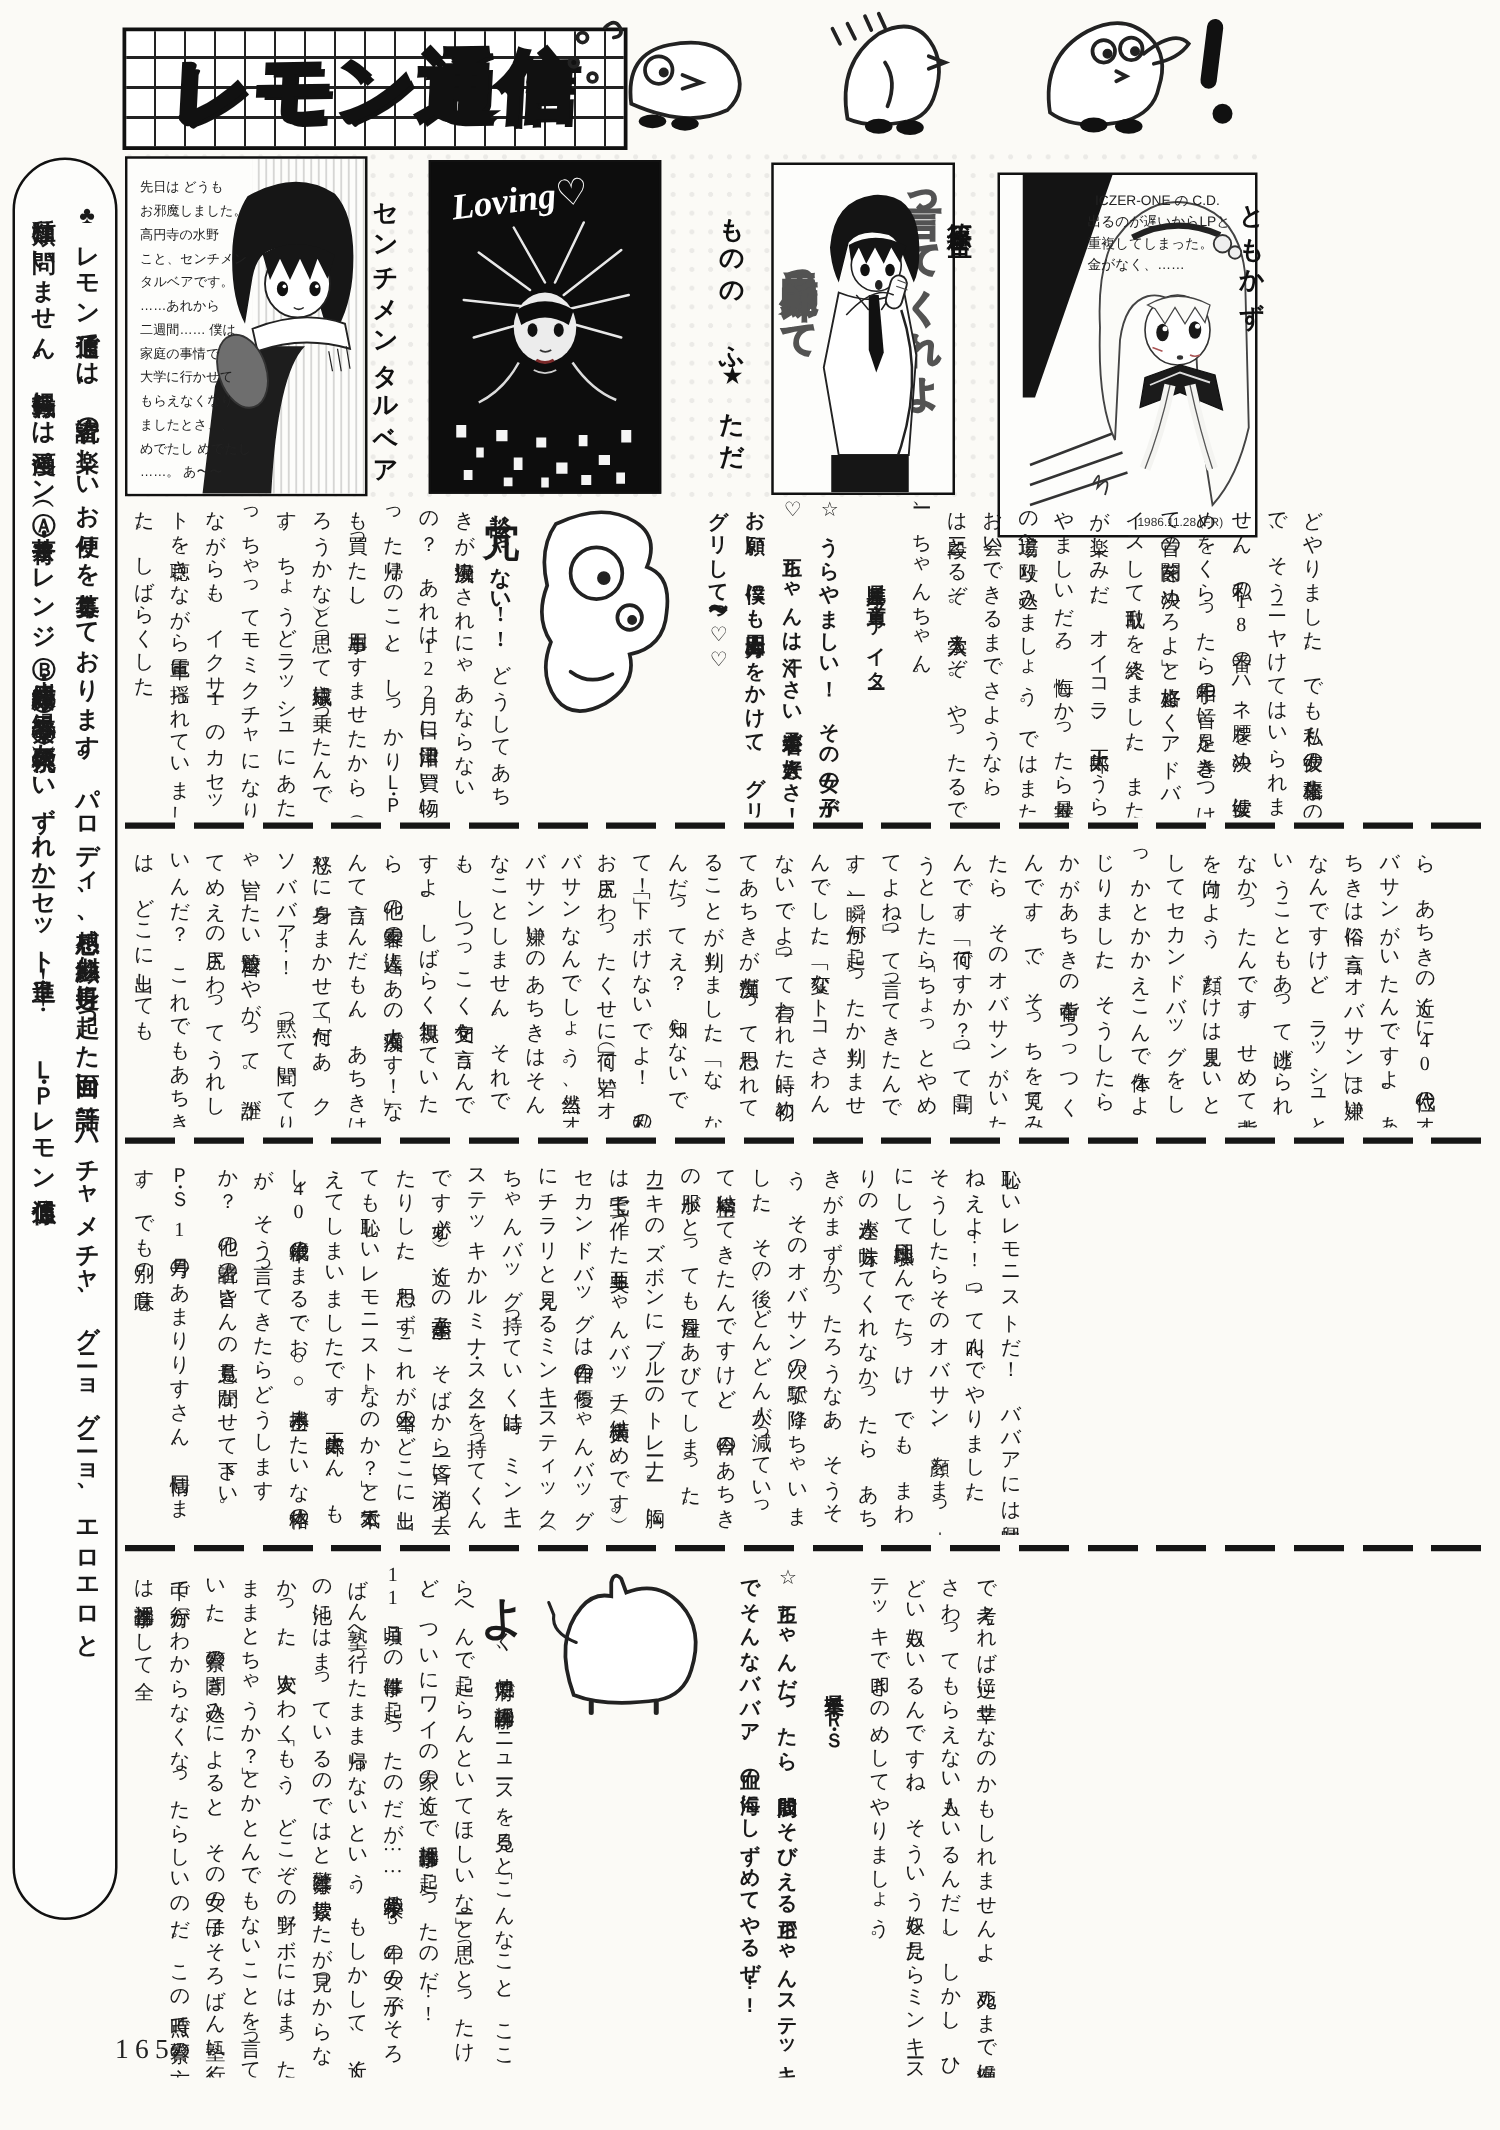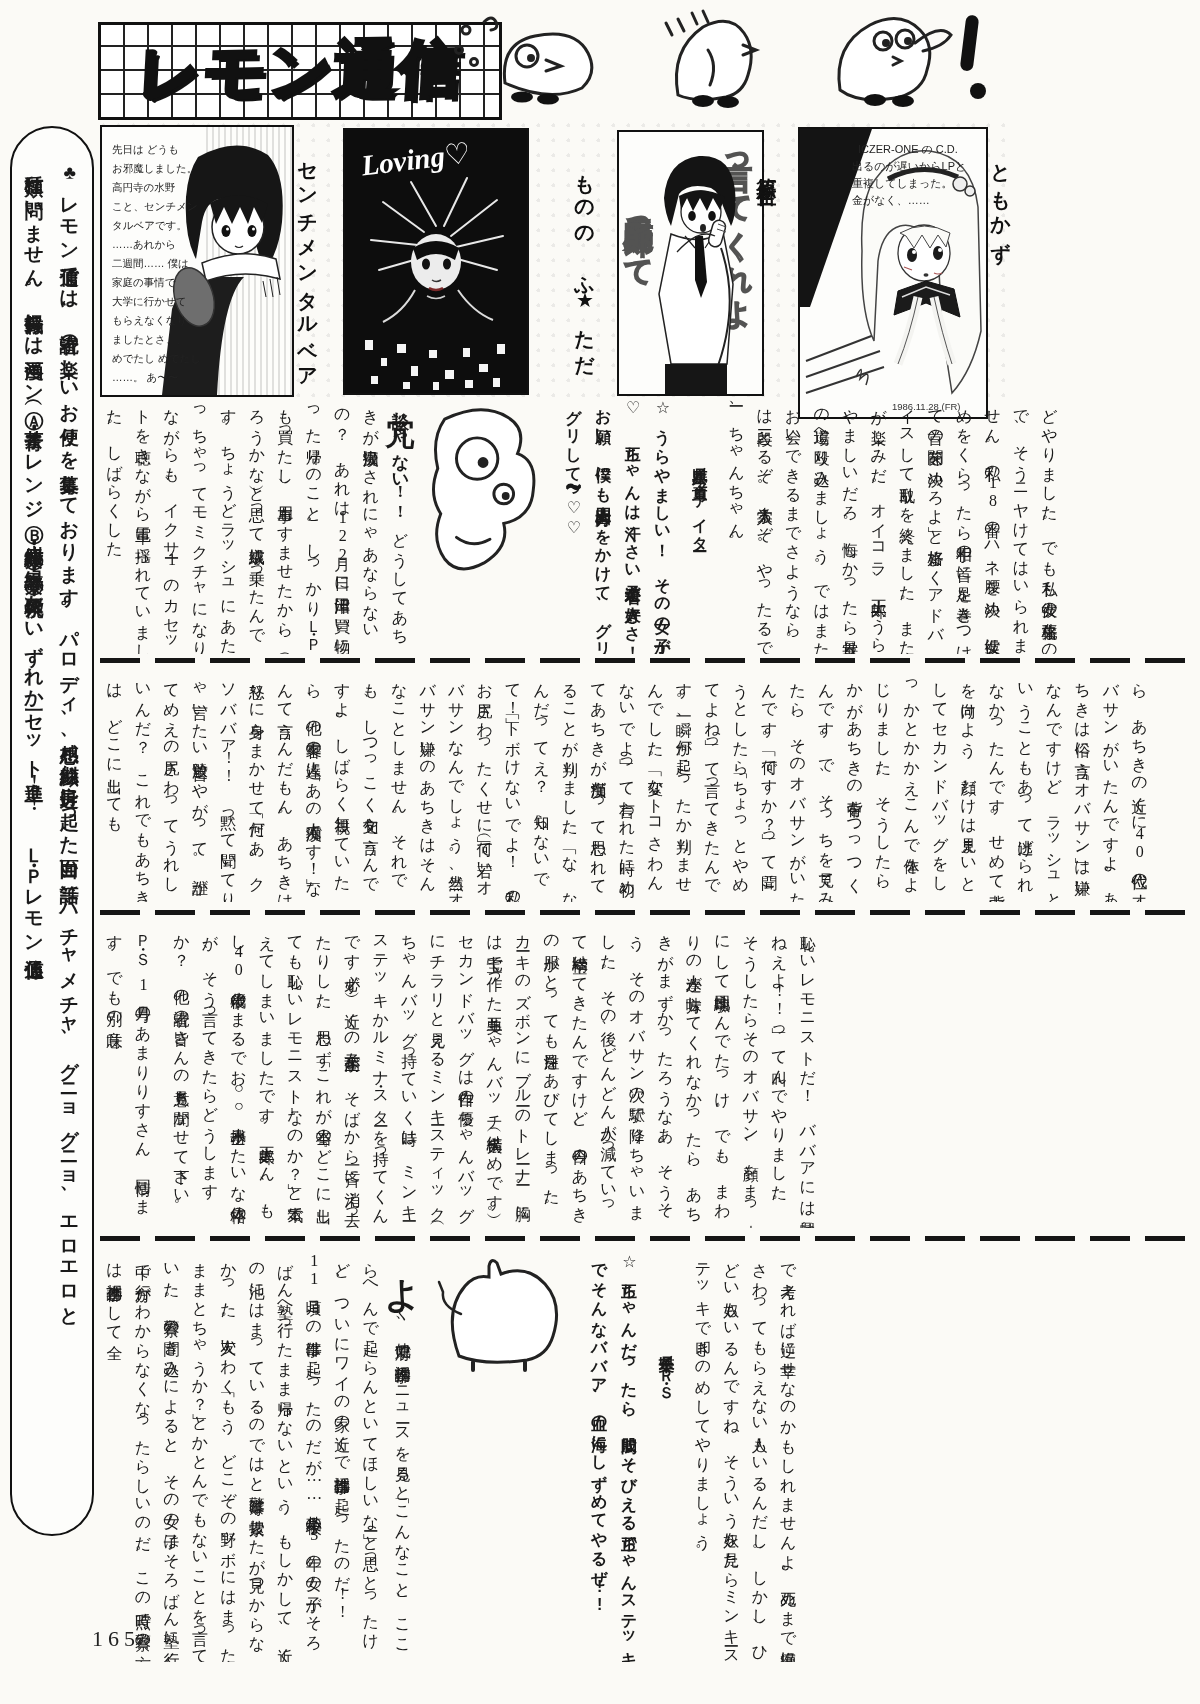--- a/index.html
+++ b/index.html
@@ -198,21 +198,21 @@
       <path d="M66,104 L76,116 M94,104 L86,116" stroke="#222" stroke-width="1.2" fill="none"></path>
       <rect x="92" y="88" width="13" height="27" rx="6.5" fill="#fdfdfd" stroke="#222" stroke-width="1.5" transform="rotate(16 98 100)"></rect>
       <path d="M99,92 l8,3 M98,97 l9,3" stroke="#444" stroke-width="1"></path>
       <path d="M102,116 Q122,175 96,242" stroke="#222" stroke-width="2" fill="none"></path>
       <path d="M58,120 Q80,96 96,104" stroke="#222" stroke-width="1.3" fill="none"></path>
       <rect x="46" y="232" width="62" height="30" fill="#161616"></rect>
     </svg>
   </div>
   <div class="abs artist-name" style="left:754px;top:162px;">篠原哲生</div>
 
-  <div class="abs panel" style="left:798px;top:127px;width:186px;height:288px;">
+  <div class="abs panel" style="left:798px;top:138px;width:186px;height:288px;padding-left:18px;">
     <svg viewBox="0 0 186 288" width="186" height="288">
       <rect width="186" height="288" fill="#fdfdfb"></rect>
       <polygon points="0,0 72,0 10,178 0,178" fill="#141414"></polygon>
       <path d="M6,232 L74,206 M6,248 L80,222 M6,264 L84,238" stroke="#333" stroke-width="2"></path>
       <path d="M70,58 Q95,18 130,22 Q172,28 178,78 L181,202 Q172,242 152,264 L142,200 L138,122 Q120,92 100,97 Q82,102 78,132 L74,212 Q60,182 62,122 Q60,82 70,58 Z" fill="#fbfbf8" stroke="#444" stroke-width="1.5"></path>
       <path d="M88,50 Q122,32 158,48" stroke="#222" stroke-width="5" fill="none"></path>
       <circle cx="160" cy="55" r="7" fill="#eee" stroke="#333" stroke-width="1.5"></circle>
       <circle cx="170" cy="62" r="5" fill="#eee" stroke="#333" stroke-width="1.5"></circle>
       <ellipse cx="124" cy="124" rx="26" ry="28" fill="#fff" stroke="#333" stroke-width="1.3"></ellipse>
       <path d="M100,104 Q124,90 150,104 L146,118 L138,106 L130,119 L122,106 L114,119 L106,107 Z" fill="#fbfbf8" stroke="#444" stroke-width="1"></path>

